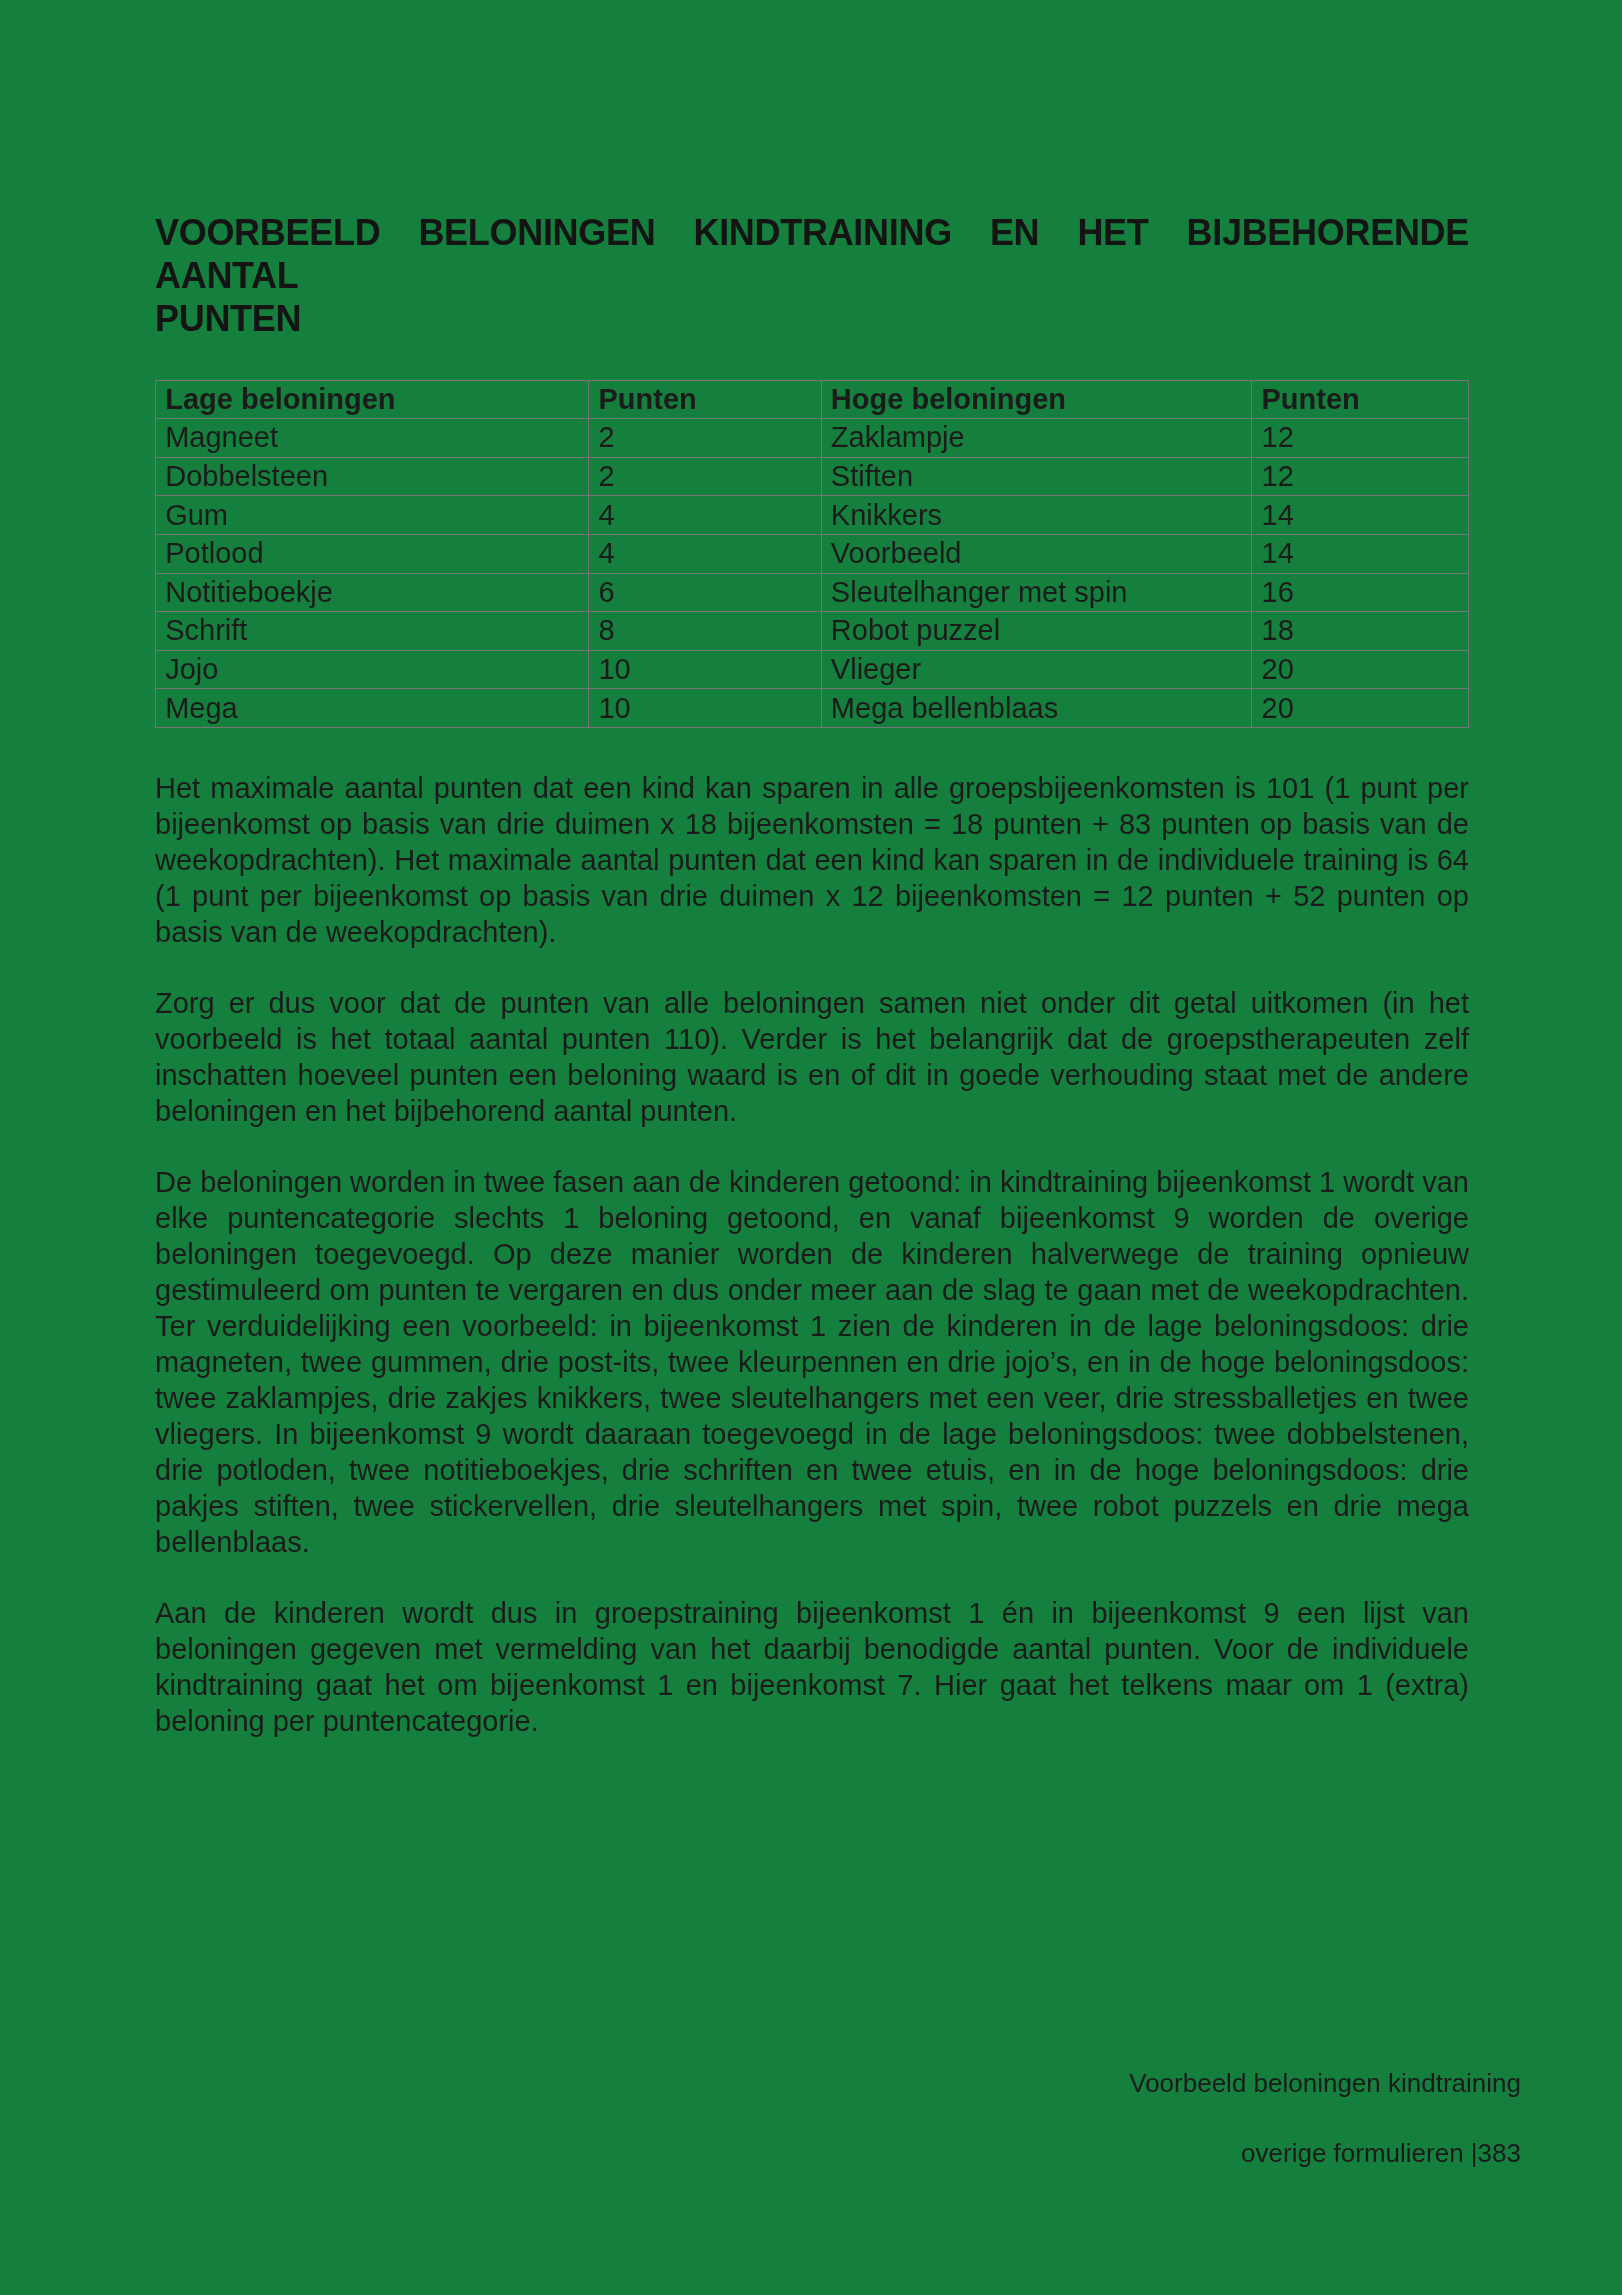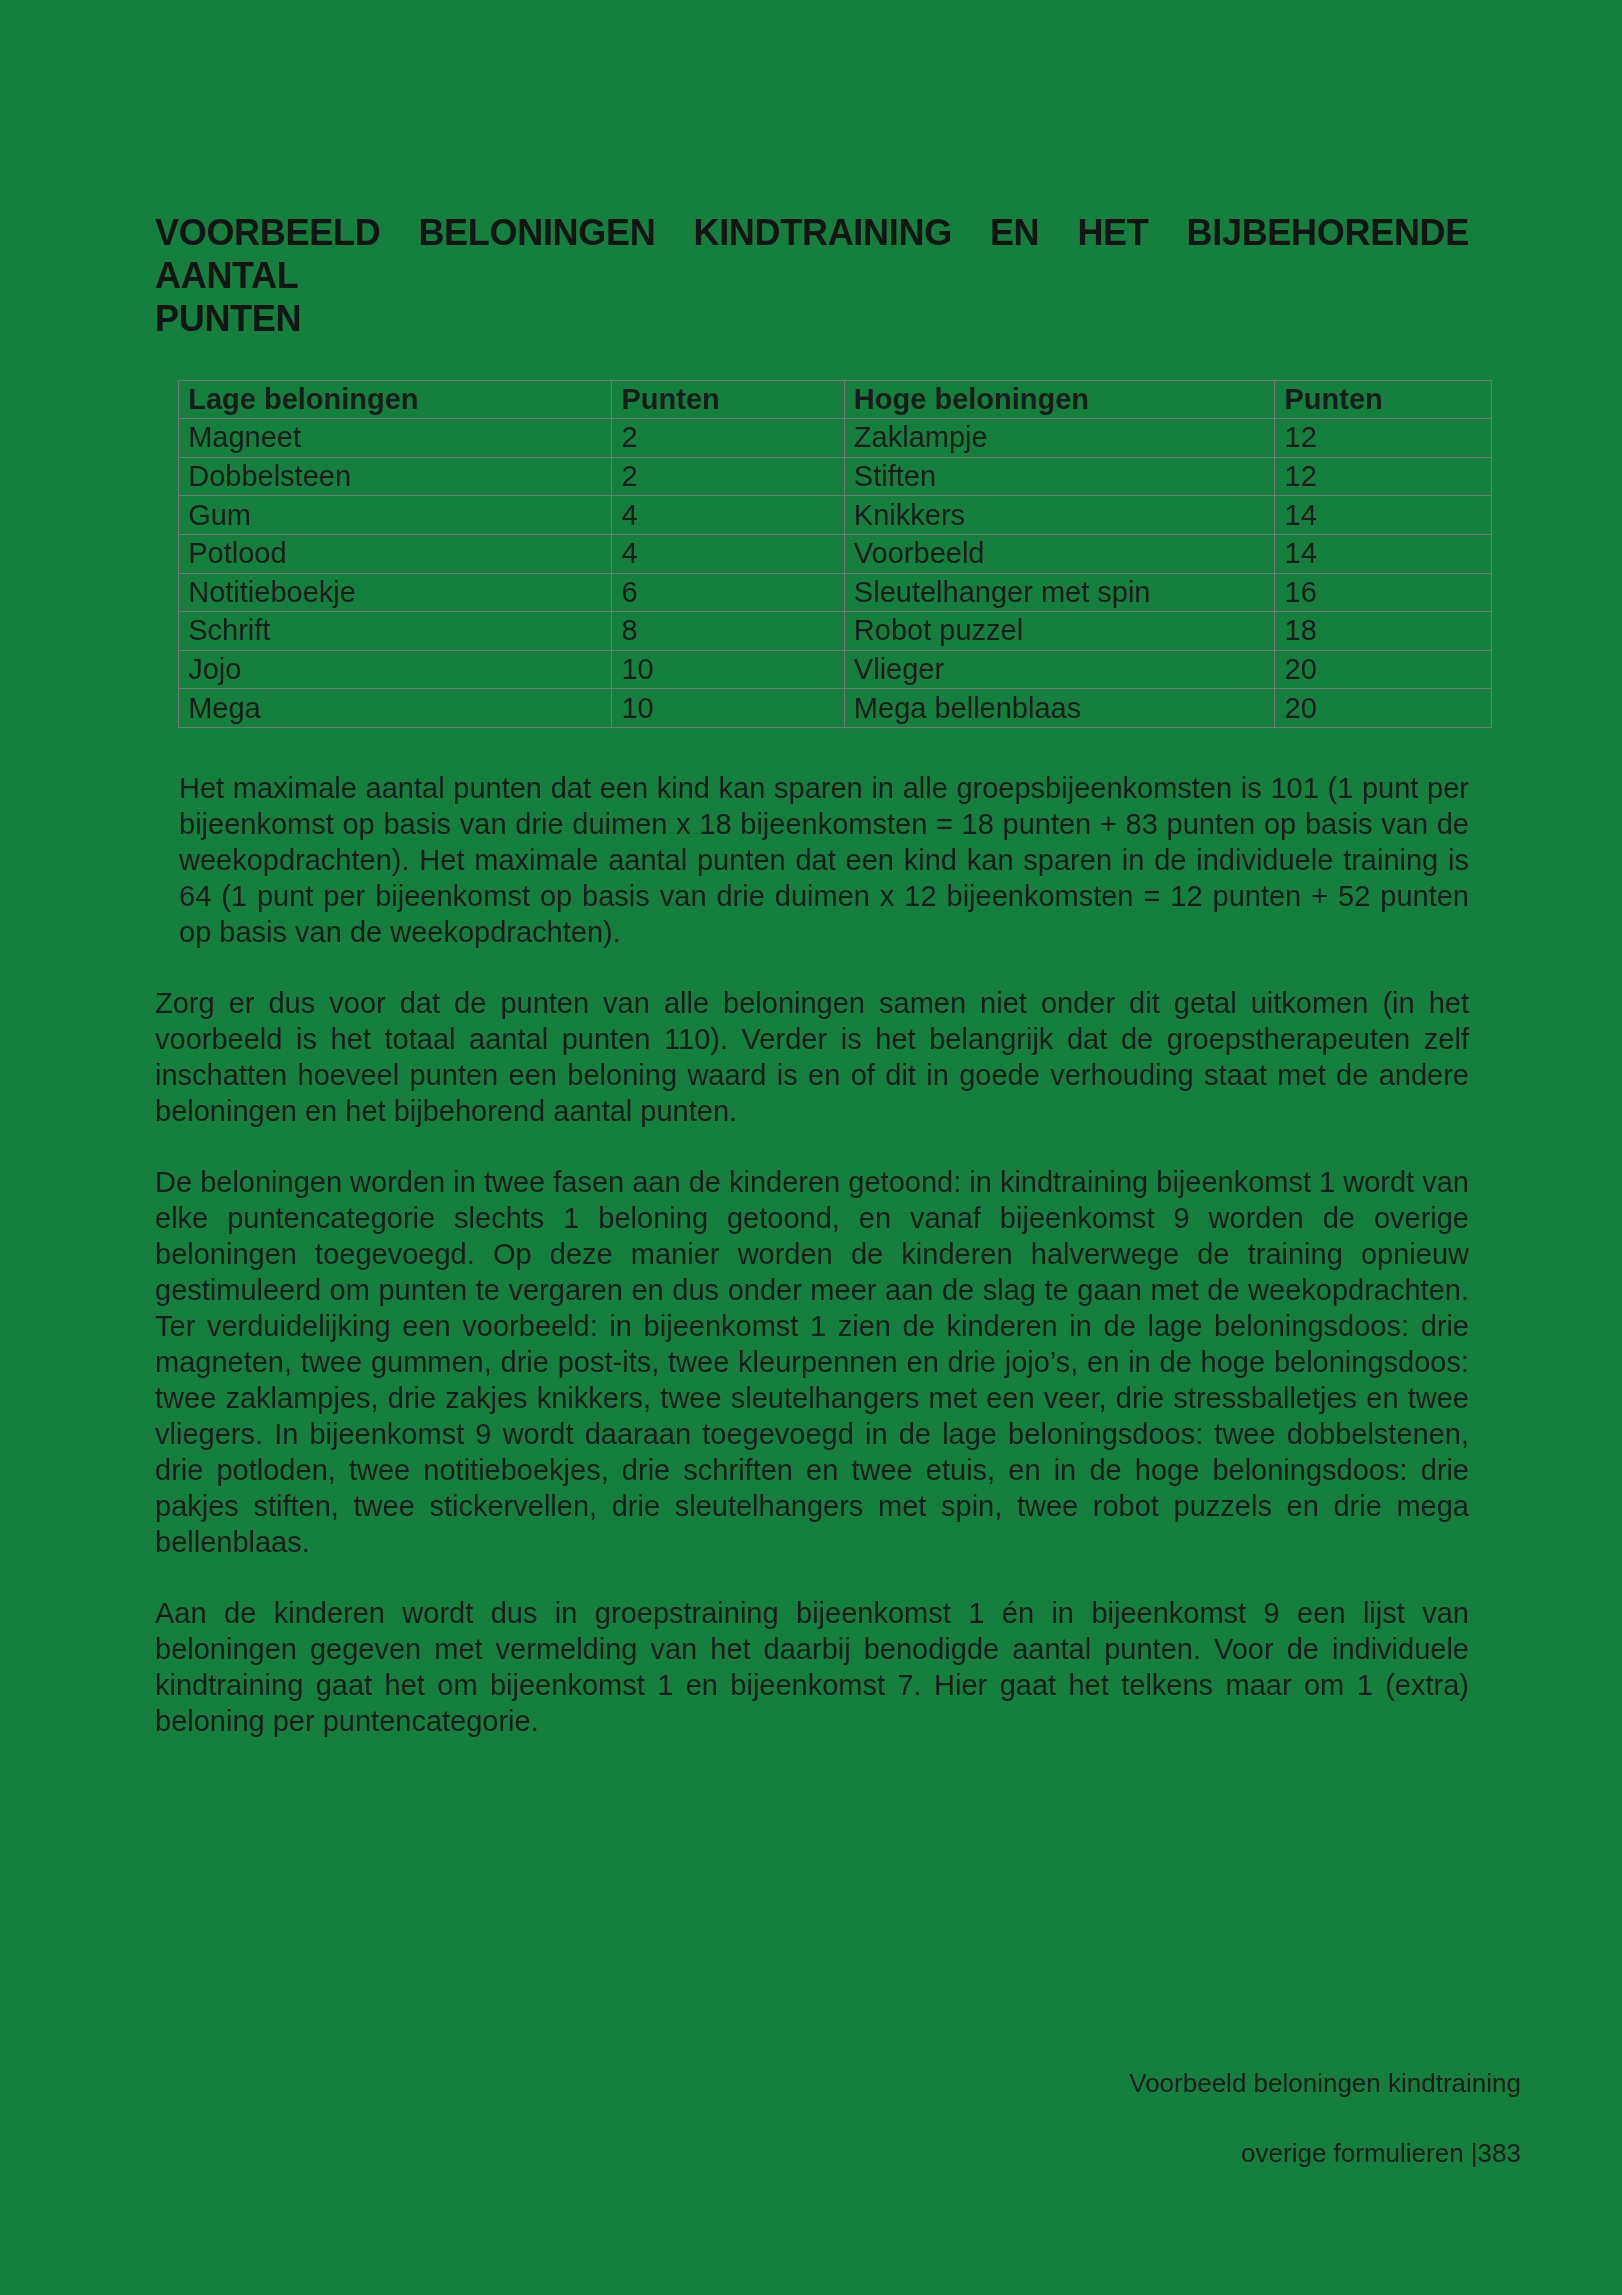--- a/index.html
+++ b/index.html
@@ -28,21 +28,20 @@
   }
   .title-line      { display:block; text-align:justify; text-align-last:justify; }
   .title-line-last { display:block; }
 
   table.rewards {
     width:100%;
     border-collapse:collapse;
     margin-top:39px;
     font-size:29px;
     color:#1b1b1b;
-    margin-left:23px;
   }
   table.rewards th, table.rewards td {
     border:1.3px solid #757575;
     padding:1.3px 9.2px;
     height:35px;
     text-align:left;
     vertical-align:middle;
     white-space:nowrap;
     overflow:hidden;
   }
@@ -51,21 +50,21 @@
   col.c-pts-l { width:17.7%; }
   col.c-item2 { width:32.8%; }
   col.c-pts-h { width:16.5%; }
 
   p.body-par {
     font-size:29px;
     line-height:36px;
     text-align:justify;
     margin:35px 0 0 0;
   }
-  p.body-par.first { margin-top:42px;margin-left:24px; }
+  p.body-par.first { margin-top:42px; }
 
   .running-head {
     position:absolute;
     top:2068px; right:141px;
     font-size:26px;
     color:#1b1b1b;
     margin-left:40px;
   }
   .footer-line {
     position:absolute;

